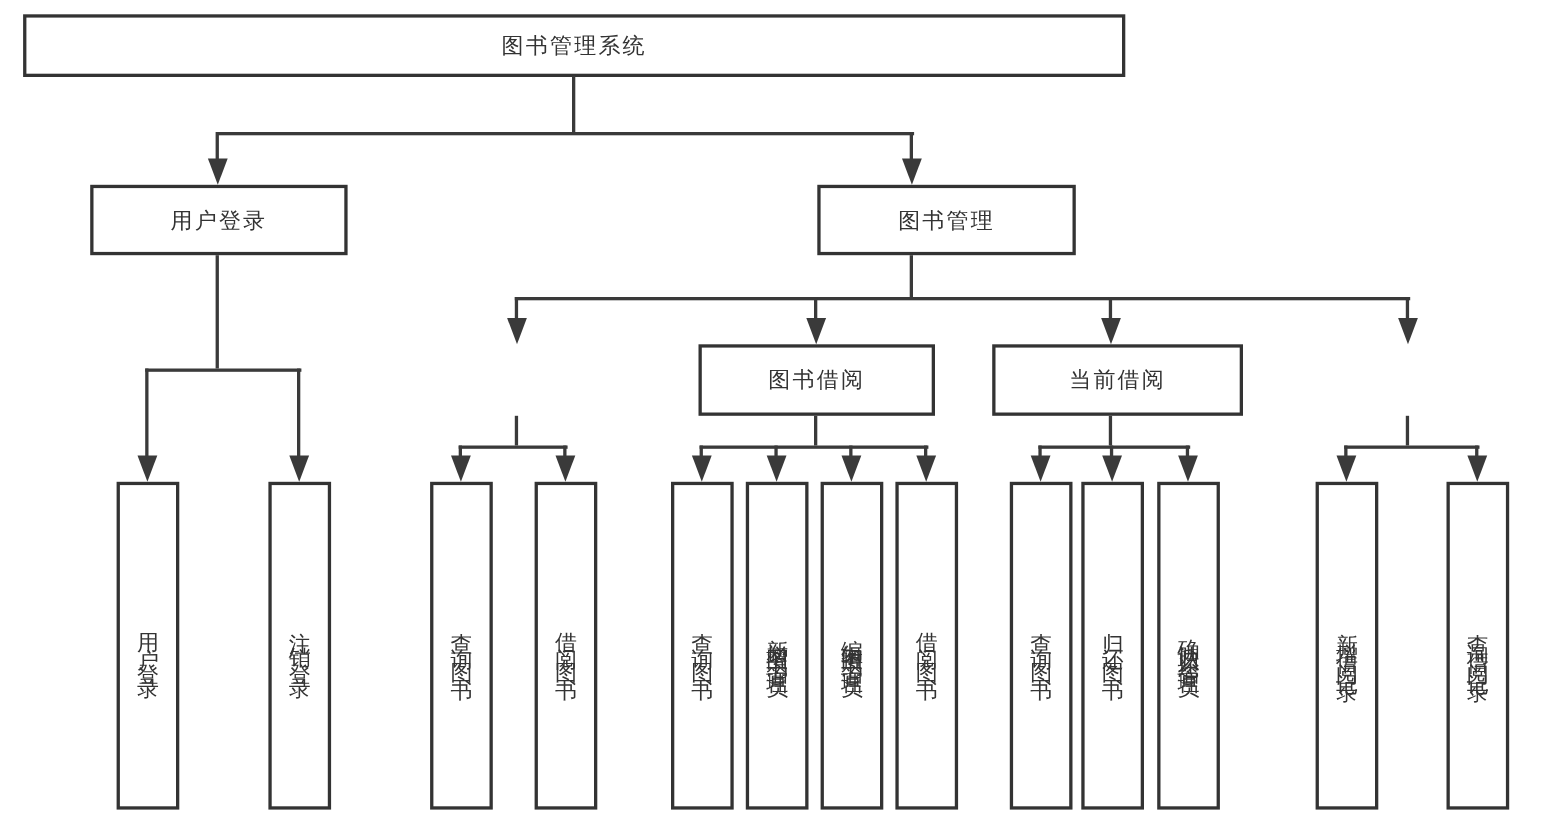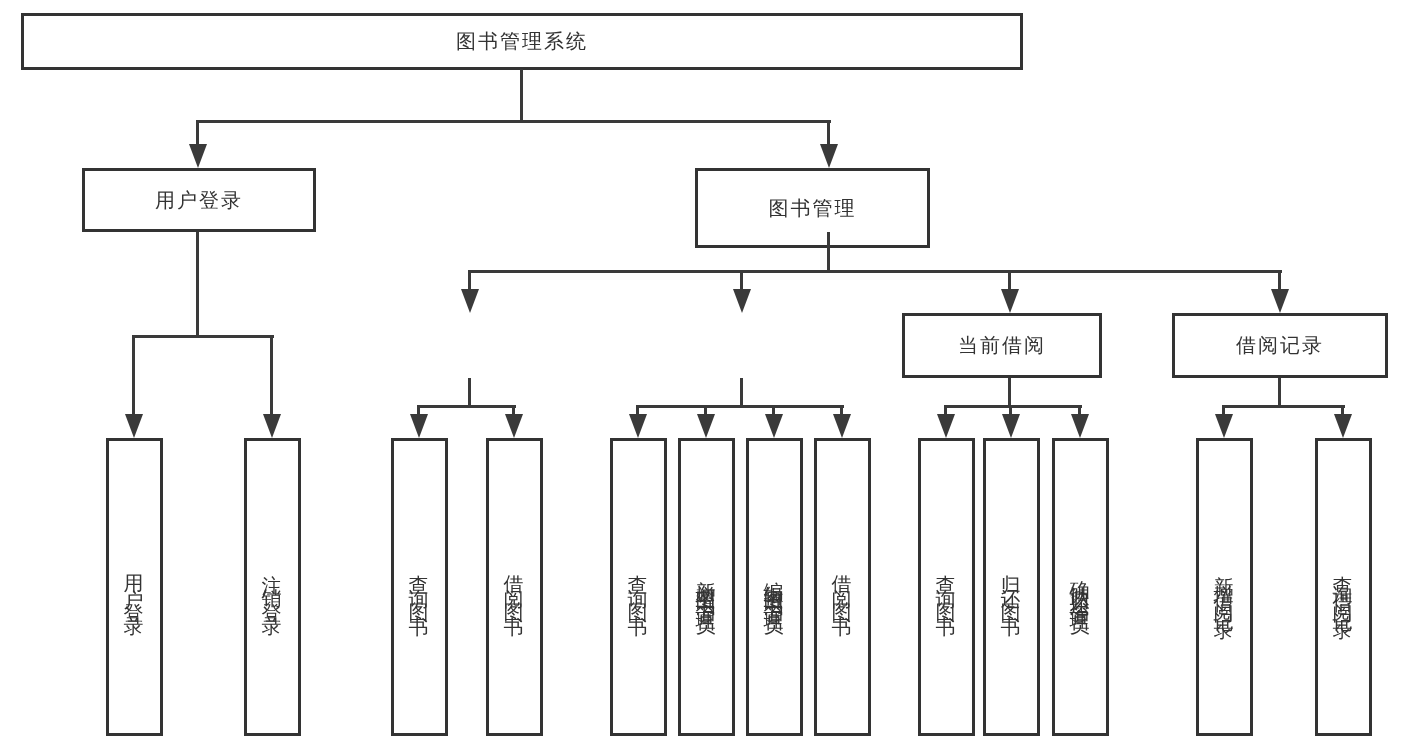--- a/index.html
+++ b/index.html
@@ -56,29 +56,29 @@
 
 <div class="canvas">
 
   <div class="node" style="left:21px;top:13px;width:1002px;height:57px">
     <span>图书管理系统</span>
   </div>
 
   <div class="node" style="left:82px;top:168px;width:234px;height:64px">
     <span>用户登录</span>
   </div>
-  <div class="node" style="left:695px;top:168px;width:235px;height:80px">
+  <div class="node" style="left:743px;top:168px;width:235px;height:64px">
     <span>图书管理</span>
   </div>
 
-  <div class="node" style="left:902px;top:313px;width:200px;height:65px">
+  <div class="node" style="left:635px;top:313px;width:215px;height:65px">
+    <span>图书借阅</span>
+  </div>
+  <div class="node" style="left:902px;top:313px;width:228px;height:65px">
     <span>当前借阅</span>
-  </div>
-  <div class="node" style="left:1172px;top:313px;width:216px;height:65px">
-    <span>借阅记录</span>
   </div>
 
   <div class="node leaf" style="left:106px">
     <span class="vtext">用户登录</span>
   </div>
   <div class="node leaf" style="left:244px">
     <span class="vtext">注销登录</span>
   </div>
   <div class="node leaf" style="left:391px">
     <span class="vtext">查询图书</span>

